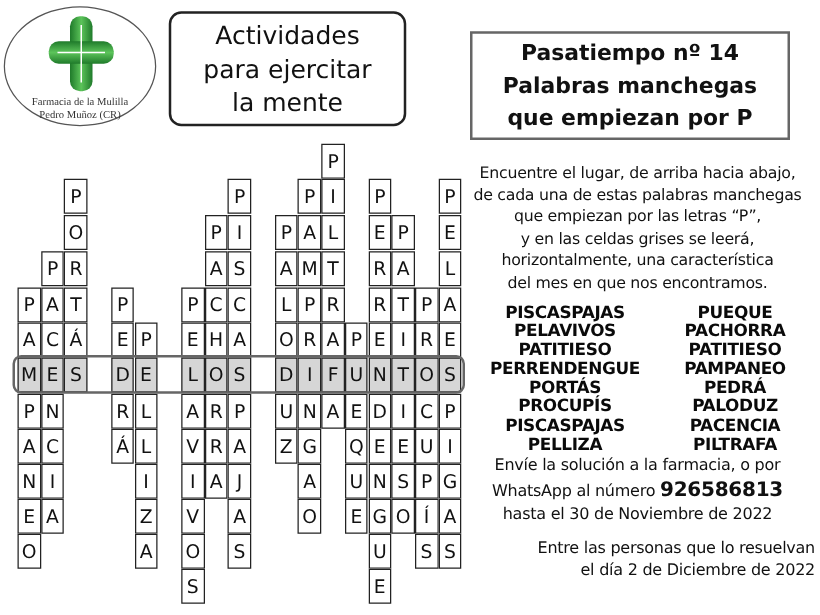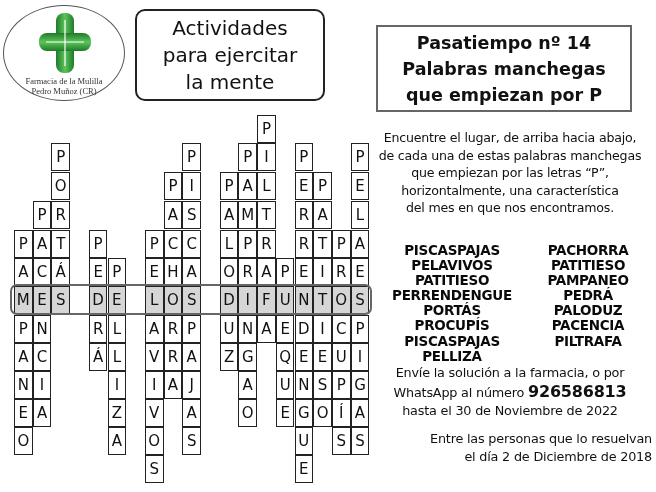--- a/index.html
+++ b/index.html
@@ -66,53 +66,55 @@
 <div class="header-box">
   <div>Pasatiempo nº 14</div>
   <div>Palabras manchegas</div>
   <div>que empiezan por P</div>
 </div>
 
 <div class="instructions">
   <div>Encuentre el lugar, de arriba hacia abajo,</div>
   <div>de cada una de estas palabras manchegas</div>
   <div>que empiezan por las letras “P”,</div>
+  <div>y en las celdas grises se leerá,</div>
   <div>horizontalmente, una característica</div>
   <div>del mes en que nos encontramos.</div>
 </div>
 
 <div class="wordlist left">
   <div>PISCASPAJAS</div>
   <div>PELAVIVOS</div>
   <div>PATITIESO</div>
   <div>PERRENDENGUE</div>
   <div>PORTÁS</div>
   <div>PROCUPÍS</div>
   <div>PISCASPAJAS</div>
   <div>PELLIZA</div>
 </div>
 <div class="wordlist right">
+  <div>PUEQUE</div>
   <div>PACHORRA</div>
   <div>PATITIESO</div>
   <div>PAMPANEO</div>
   <div>PEDRÁ</div>
   <div>PALODUZ</div>
   <div>PACENCIA</div>
   <div>PILTRAFA</div>
 </div>
 
 <div class="contact">
   <div>Envíe la solución a la farmacia, o por</div>
   <div><span>WhatsApp al número </span><span class="phone">926586813</span></div>
   <div>hasta el 30 de Noviembre de 2022</div>
 </div>
 
 <div class="raffle">
   <div>Entre las personas que lo resuelvan</div>
-  <div>el día 2 de Diciembre de 2018</div>
+  <div>el día 2 de Diciembre de 2022</div>
 </div>
 
 <div class="grid" id="grid">
   <div class="band"></div>
 <div class="cell" style="left: 14px; top: 229.5px; height: 28.4px;">P</div>
     <div class="cell" style="left: 14px; top: 258px; height: 28.4px;">A</div>
     <div class="cell gray" style="left: 14px; top: 286px; height: 28.4px;">M</div>
     <div class="cell" style="left: 14px; top: 314.5px; height: 28.4px;">P</div>
     <div class="cell" style="left: 14px; top: 343px; height: 28.4px;">A</div>
     <div class="cell" style="left: 14px; top: 371px; height: 28.4px;">N</div>

